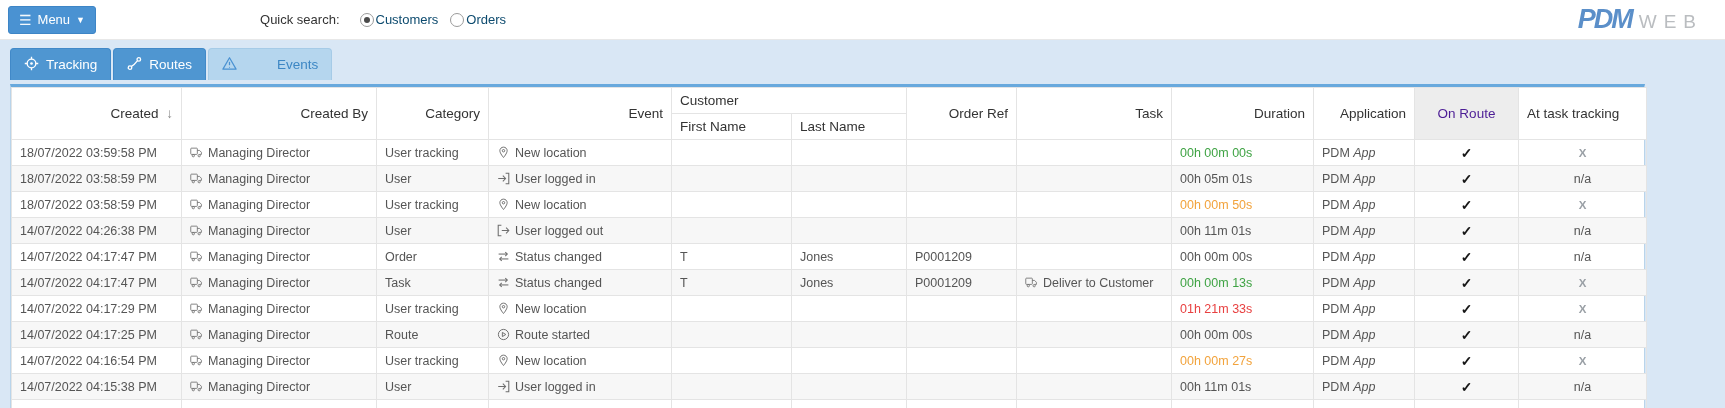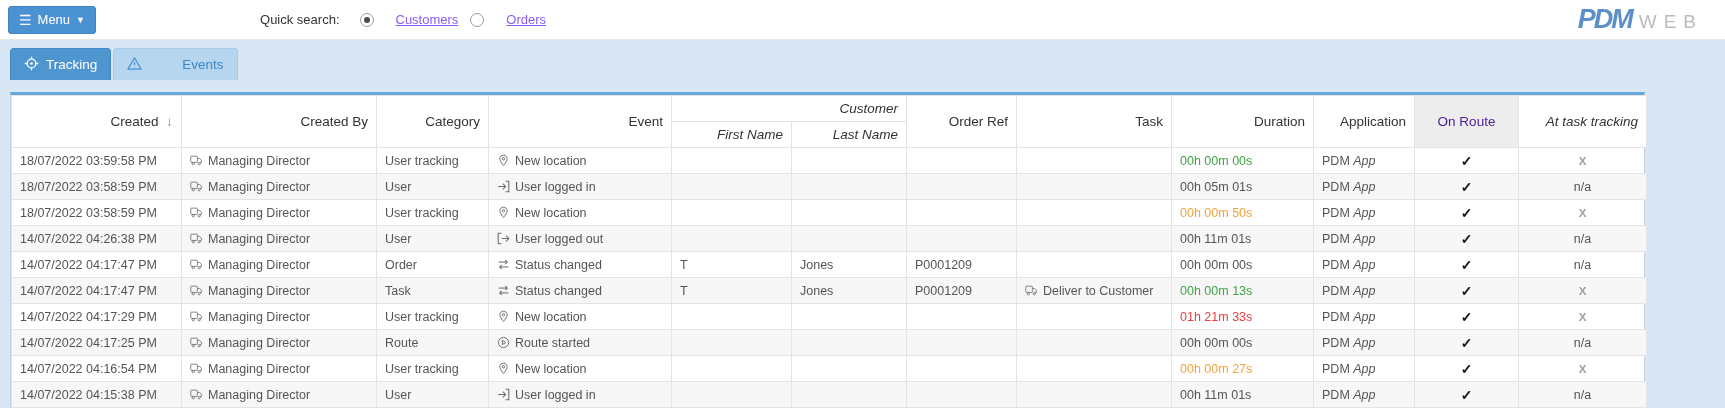--- a/index.html
+++ b/index.html
@@ -11,39 +11,39 @@
   .menu-btn { margin-left:8px; height:28px; padding:0 10px; background:var(--accent,#4a92d2); border:1px solid #3d85c6; border-radius:3px; color:#fff; font-size:13px; display:inline-flex; align-items:center; gap:6px; cursor:pointer; font-family:inherit; }
   .menu-btn .hamb { font-size:14px; line-height:1; opacity:.95; }
   .menu-btn .caret { font-size:9px; }
   .search-wrap { display:flex; align-items:flex-end; margin-left:164px; }
   .search-label { color:#333; margin-right:8px; white-space:nowrap; }
   .search-box { position:relative; width:1045px; }
   .search-box input { width:100%; height:30px; border:1px solid #c9c9c9; border-radius:2px; padding:0 30px 0 10px; font-size:13px; color:#333; font-family:inherit; }
   .search-box input::placeholder { color:#9b9b9b; }
   .clear-ic { position:absolute; right:8px; top:7px; width:16px; height:16px; border-radius:50%; background:#cfcfcf; color:#fff; font-size:10px; line-height:16px; text-align:center; cursor:pointer; }
   .radios { display:flex; align-items:center; gap:12px; margin-left:12px; }
-  .radio { display:inline-flex; align-items:center; gap:22px; cursor:pointer; color:#8b5cf6; white-space:nowrap;text-decoration:underline; }
+  .radio { display:inline-flex; align-items:center; gap:2px; cursor:pointer; color:#0c4a6e; white-space:nowrap; }
   .rb { width:14px; height:14px; border:1px solid #9b9b9b; border-radius:50%; background:#fff; position:relative; display:inline-block; }
   .rb.checked::after { content:''; position:absolute; left:3px; top:3px; width:6px; height:6px; border-radius:50%; background:#4a4a4a; }
   .logo { margin-left:auto; margin-right:22px; display:flex; align-items:baseline; user-select:none; }
   .logo-pdm { color:#5b8fc9; font-weight:bold; font-style:italic; font-size:27px; letter-spacing:-2px; }
   .logo-web { color:#babdc0; font-size:19px; letter-spacing:7px; margin-left:7px; font-weight:400; }
 
   
-  .tabstrip { padding:8px 0 17px 10px; height:52px; display:flex; }
+  .tabstrip { padding:8px 0 17px 10px; height:44px; display:flex; }
   .tab { height:32px; padding:0 13px; display:inline-flex; align-items:center; gap:7px; margin-right:2px; border-radius:4px 4px 0 0; background:#4f96d1; border:1px solid #4189c8; border-bottom:none; color:#fff; font-size:13.5px; cursor:pointer; }
   .tab.active { background:var(--tab-active-bg,#b5d6ee); border-color:#a6cbe7; color:var(--tab-active-text,#3c87c4);gap:40px; }
   .tab svg { width:15px; height:15px; }
 
   
   .table-wrap { margin:0 0 0 10px; width:1635px; background:#fff; border-top:3px solid var(--table-top-border,#68a9dd); border-left:1px solid #b9d4ea; border-right:1px solid #b9d4ea; }
   table { border-collapse:collapse; table-layout:fixed; width:1635px; }
   th, td { border:1px solid #e4e4e4; overflow:hidden; white-space:nowrap; }
   thead th { font-weight:400; color:#333; font-size:13.5px; background:#fff; padding:4px 8px; text-align:right; height:26px; }
-  thead th.center { text-align:right;font-style:italic; }
+  thead th.center { text-align:left; }
   thead th.on-route-h { background:#ededed; color:#4c1d95; text-align:center; }
   .sort-arrow { color:#8a8a8a; margin-left:4px; }
   tbody td { height:26px; padding:2px 8px; color:#555; font-size:12.5px; }
   tbody tr.alt td { background:#f7f7f7; }
   td.center { text-align:center; }
   .ic { width:13px; height:13px; vertical-align:-2px; margin-right:5px; color:#6e6e6e; }
   .chk { color:#161616; font-weight:700; font-size:14px; }
   .xmark { color:#9aa0a6; font-weight:700; font-size:11.5px; }
   .na { color:#555; }
   .dur-green { color:var(--dur-green,#3fa344); }
@@ -86,20 +86,30 @@
 <div class="tabstrip">
   <div class="tab">
     <span>
       <svg viewBox="0 0 16 16" width="15" height="15" fill="none" stroke="#fff" stroke-width="1.4">
         <circle cx="8" cy="8" r="4.6"></circle>
           <circle cx="8" cy="8" r="1.4" fill="#fff" stroke="none"></circle>
         <path d="M8 .8v2.7M8 12.5v2.7M.8 8h2.7M12.5 8h2.7"></path>
       </svg>
     </span>
     <span>Tracking</span>
+  </div>
+  <div class="tab">
+    <span>
+      <svg viewBox="0 0 16 16" width="15" height="15" fill="none" stroke="#fff" stroke-width="1.4">
+        <circle cx="3.2" cy="12.4" r="1.9"></circle>
+          <circle cx="12.6" cy="3.6" r="1.9"></circle>
+        <path d="M4.8 11c2.2-1.2 4.2-3 6.2-5.7"></path>
+      </svg>
+    </span>
+    <span>Routes</span>
   </div>
   <div class="tab active">
     <span>
       <svg viewBox="0 0 16 16" width="15" height="15" fill="none" stroke="#4a92d2" stroke-width="1.3">
         <path d="M8 1.8L15 14H1z" stroke-linejoin="round"></path>
         <path d="M8 6.2v3.6"></path>
           <circle cx="8" cy="12" r=".55" fill="#4a92d2" stroke="none"></circle>
       </svg>
     </span>
     <span>Events</span>

